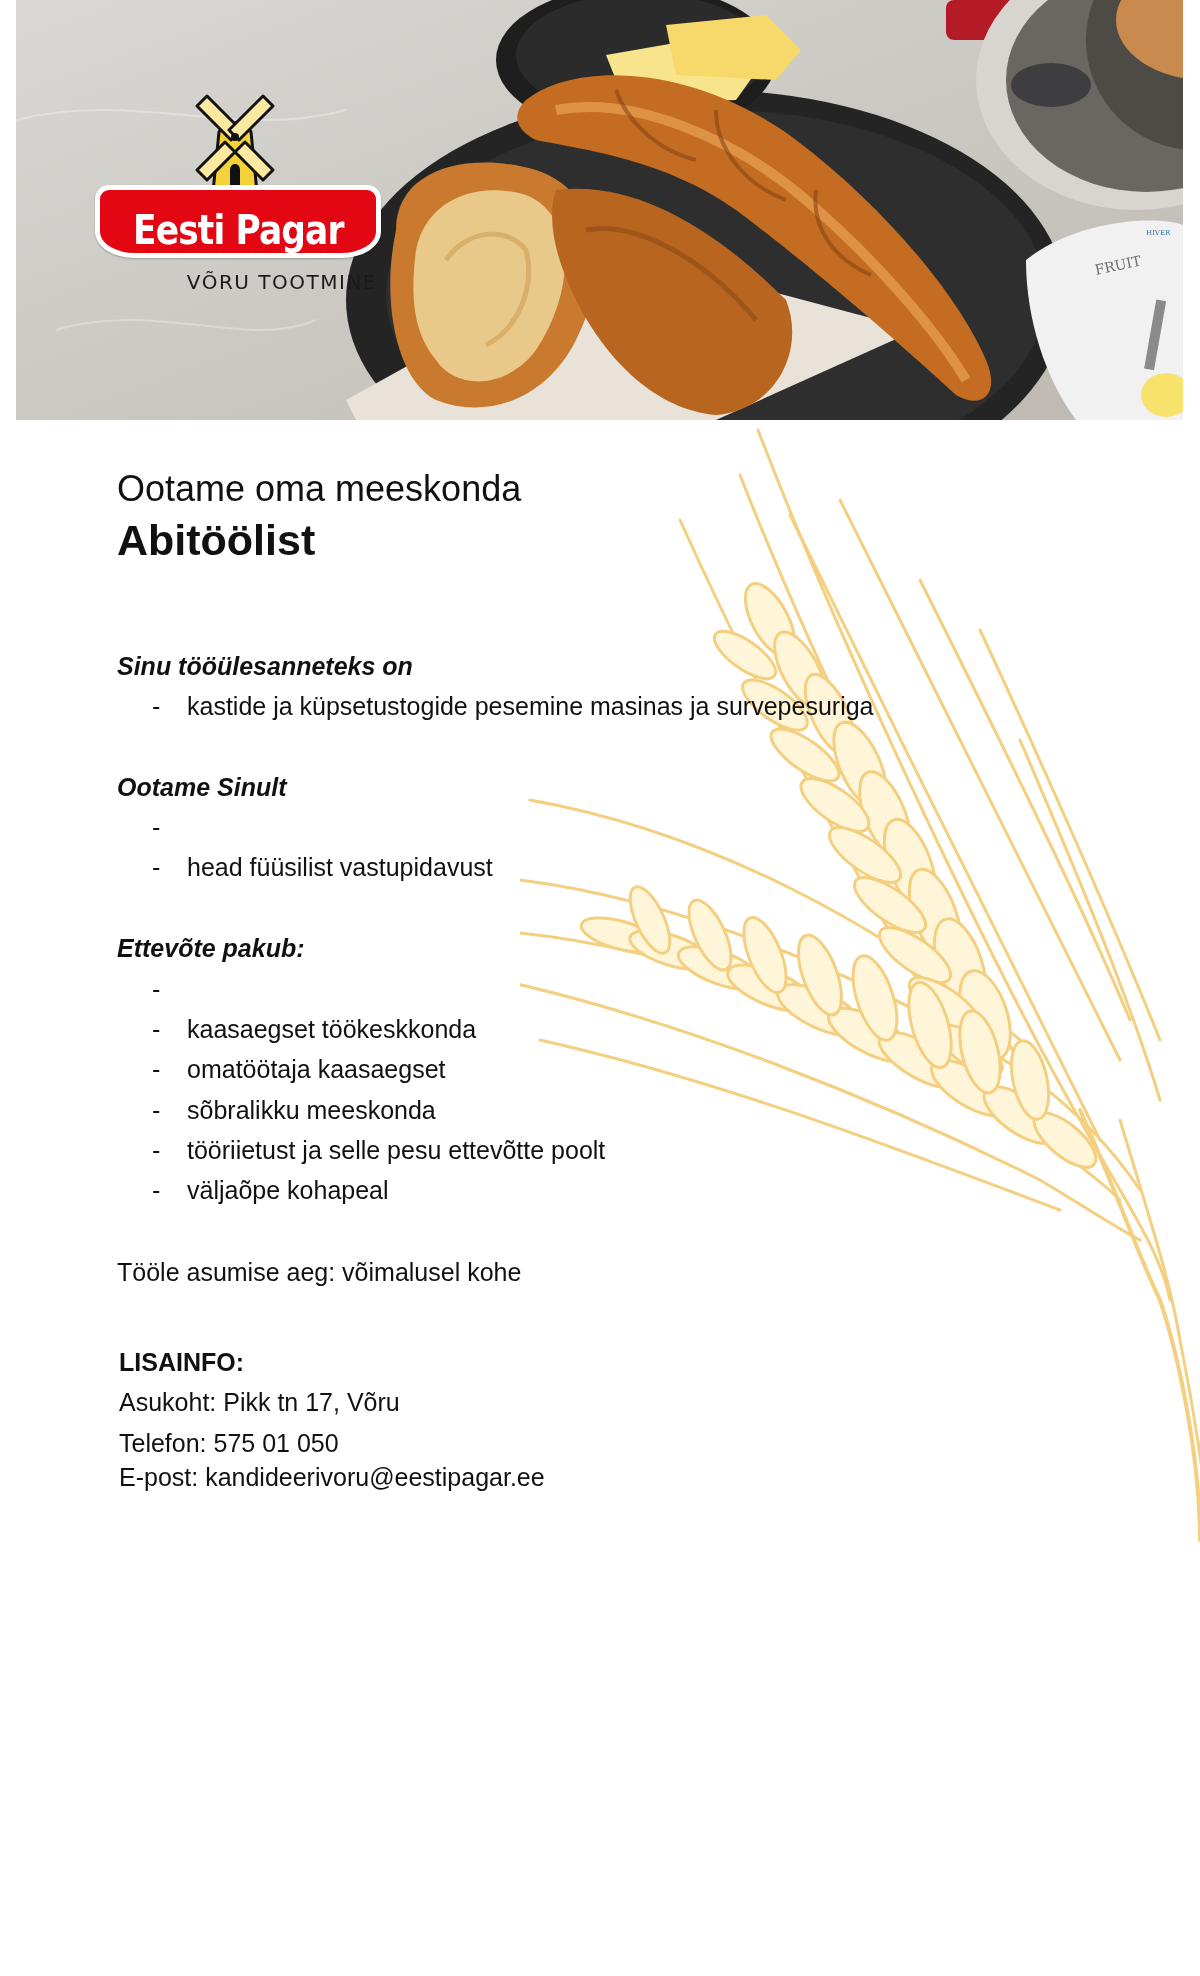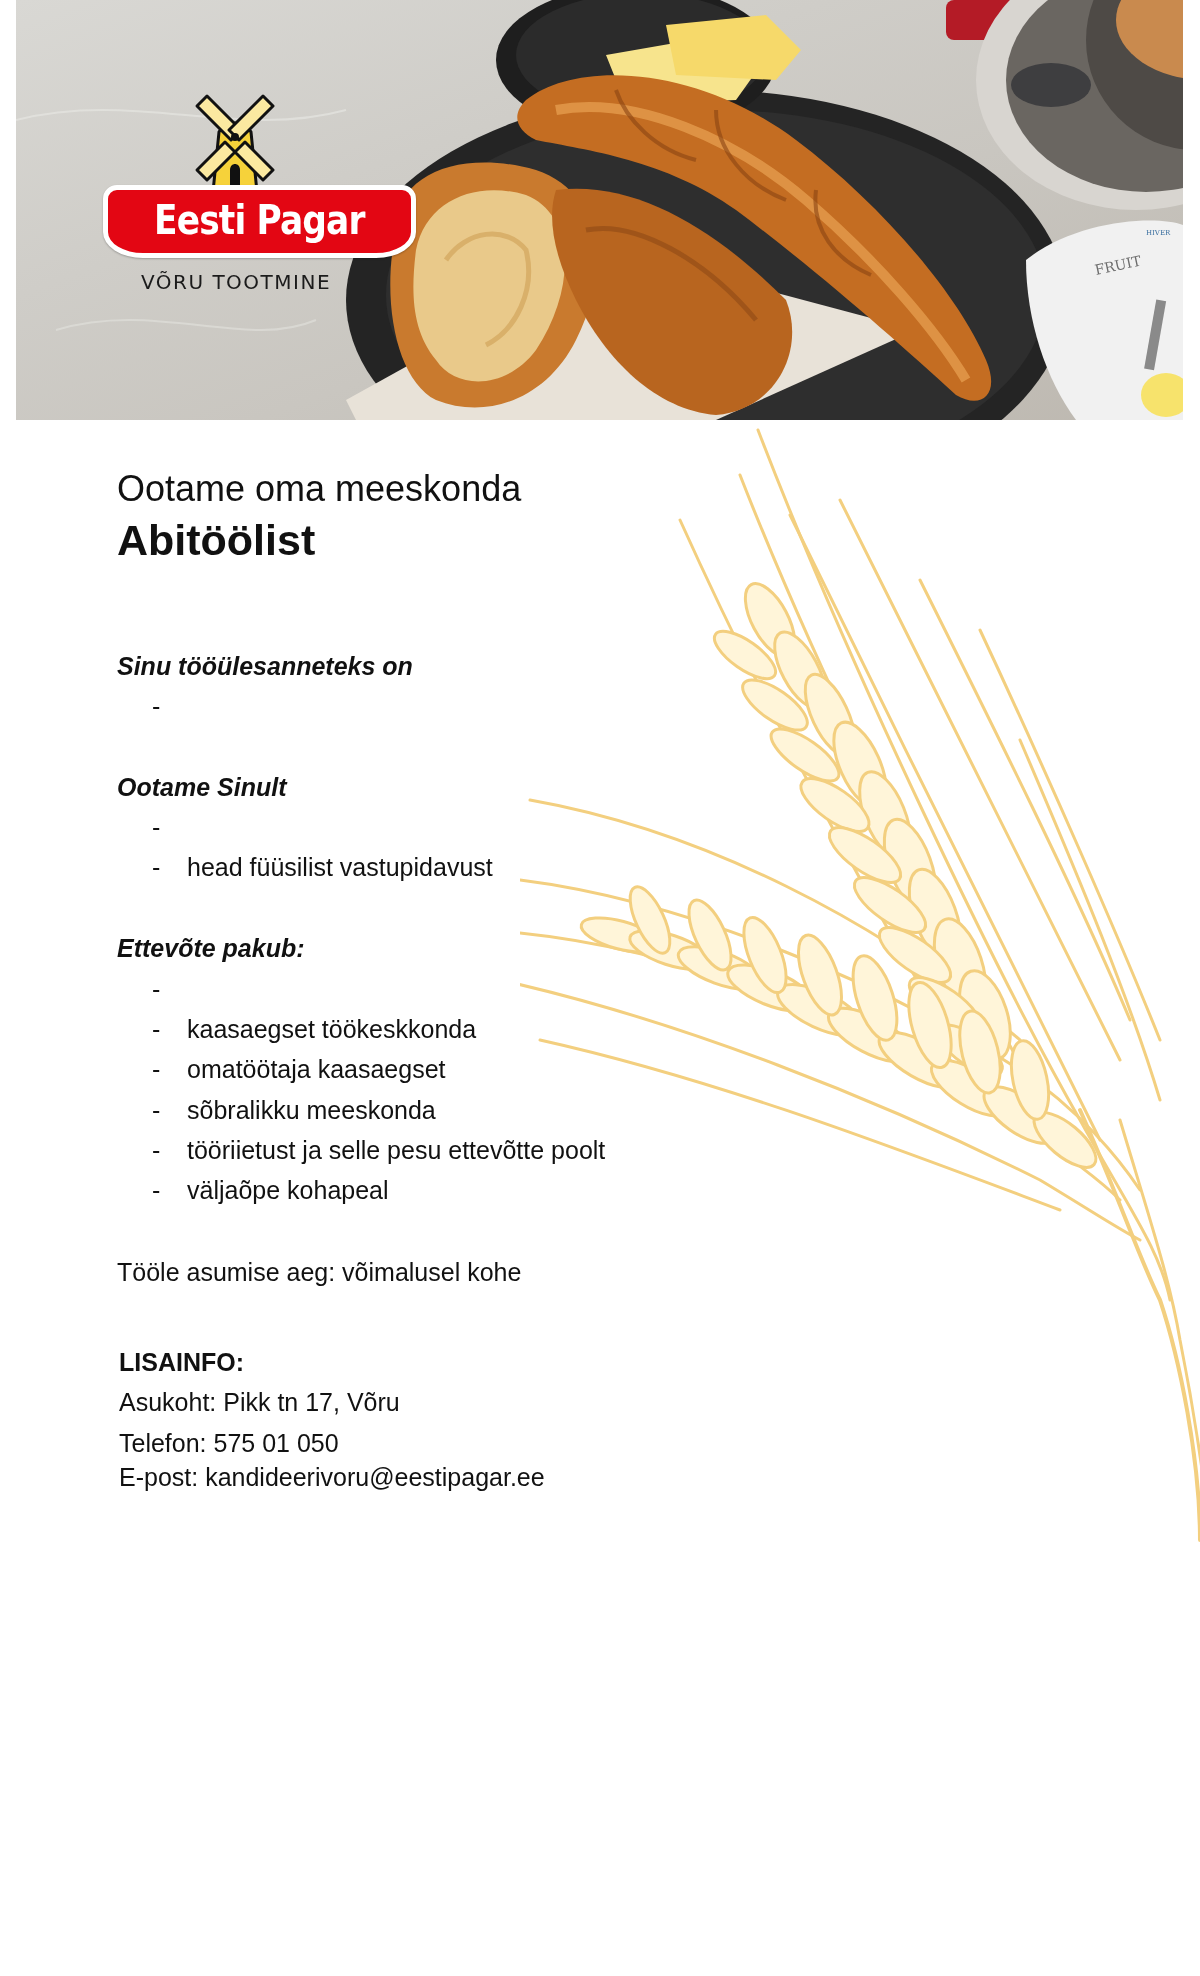--- a/index.html
+++ b/index.html
@@ -21,43 +21,43 @@
     background: linear-gradient(160deg, #d9d8d4 0%, #cfcdc8 35%, #c9c6c0 60%, #bdb8b0 100%);
   }
   .hero svg { position: absolute; left: 0; top: 0; }
   .logo {
     position: absolute;
     left: 79px; top: 92px;
     width: 282px; height: 210px;
   }
   .logo .banner {
     position: absolute;
-    left: 8px; top: 93px;
-    width: 313px; height: 73px;
+    left: 0; top: 93px;
+    width: 286px; height: 73px;
     background: #e30613;
     border: 5px solid #ffffff;
     box-sizing: border-box;
     border-radius: 14px 14px 40px 40px / 14px 14px 26px 26px;
     box-shadow: 0 1px 2px rgba(0,0,0,0.25);
-    display: flex; align-items: center; justify-content: center;
+    display: flex; align-items: flex-end; justify-content: center;
   }
   .logo .brand {
     color: #ffffff;
     font-family: "DejaVu Sans", sans-serif;
     font-weight: bold;
     font-size: 40px;
     letter-spacing: -1px;
     transform: scaleX(0.86);
     margin-top: -4px;
   }
   .logo .sub {
     position: absolute;
     left: 0; width: 282px;
     top: 178px;
-    text-align: center;
+    text-align: right;
     font-family: "DejaVu Sans", sans-serif;
     font-size: 20px;
     letter-spacing: 1.5px;
     color: #1b1b1b;
   }
   .logo .mill {
     position: absolute;
     left: 90px; top: 0;
     width: 100px; height: 100px;
   }
@@ -215,20 +215,21 @@
   </g>
 </svg>
 
 <div class="content">
   <div class="t intro">Ootame oma meeskonda</div>
   <div class="t title">Abitöölist</div>
 
   <div class="t h" style="top:652px">Sinu tööülesanneteks on</div>
   <div class="row li" style="top:692px">
     <span class="dash">-</span>
+    <span class="txt">kastide ja küpsetustogide pesemine masinas ja survepesuriga</span>
   </div>
 
   <div class="t h" style="top:773px">Ootame Sinult</div>
   <div class="row li" style="top:813px">
     <span class="dash">-</span>
   </div>
   <div class="row li" style="top:853px">
     <span class="dash">-</span>
     <span class="txt">head füüsilist vastupidavust</span>
   </div>

